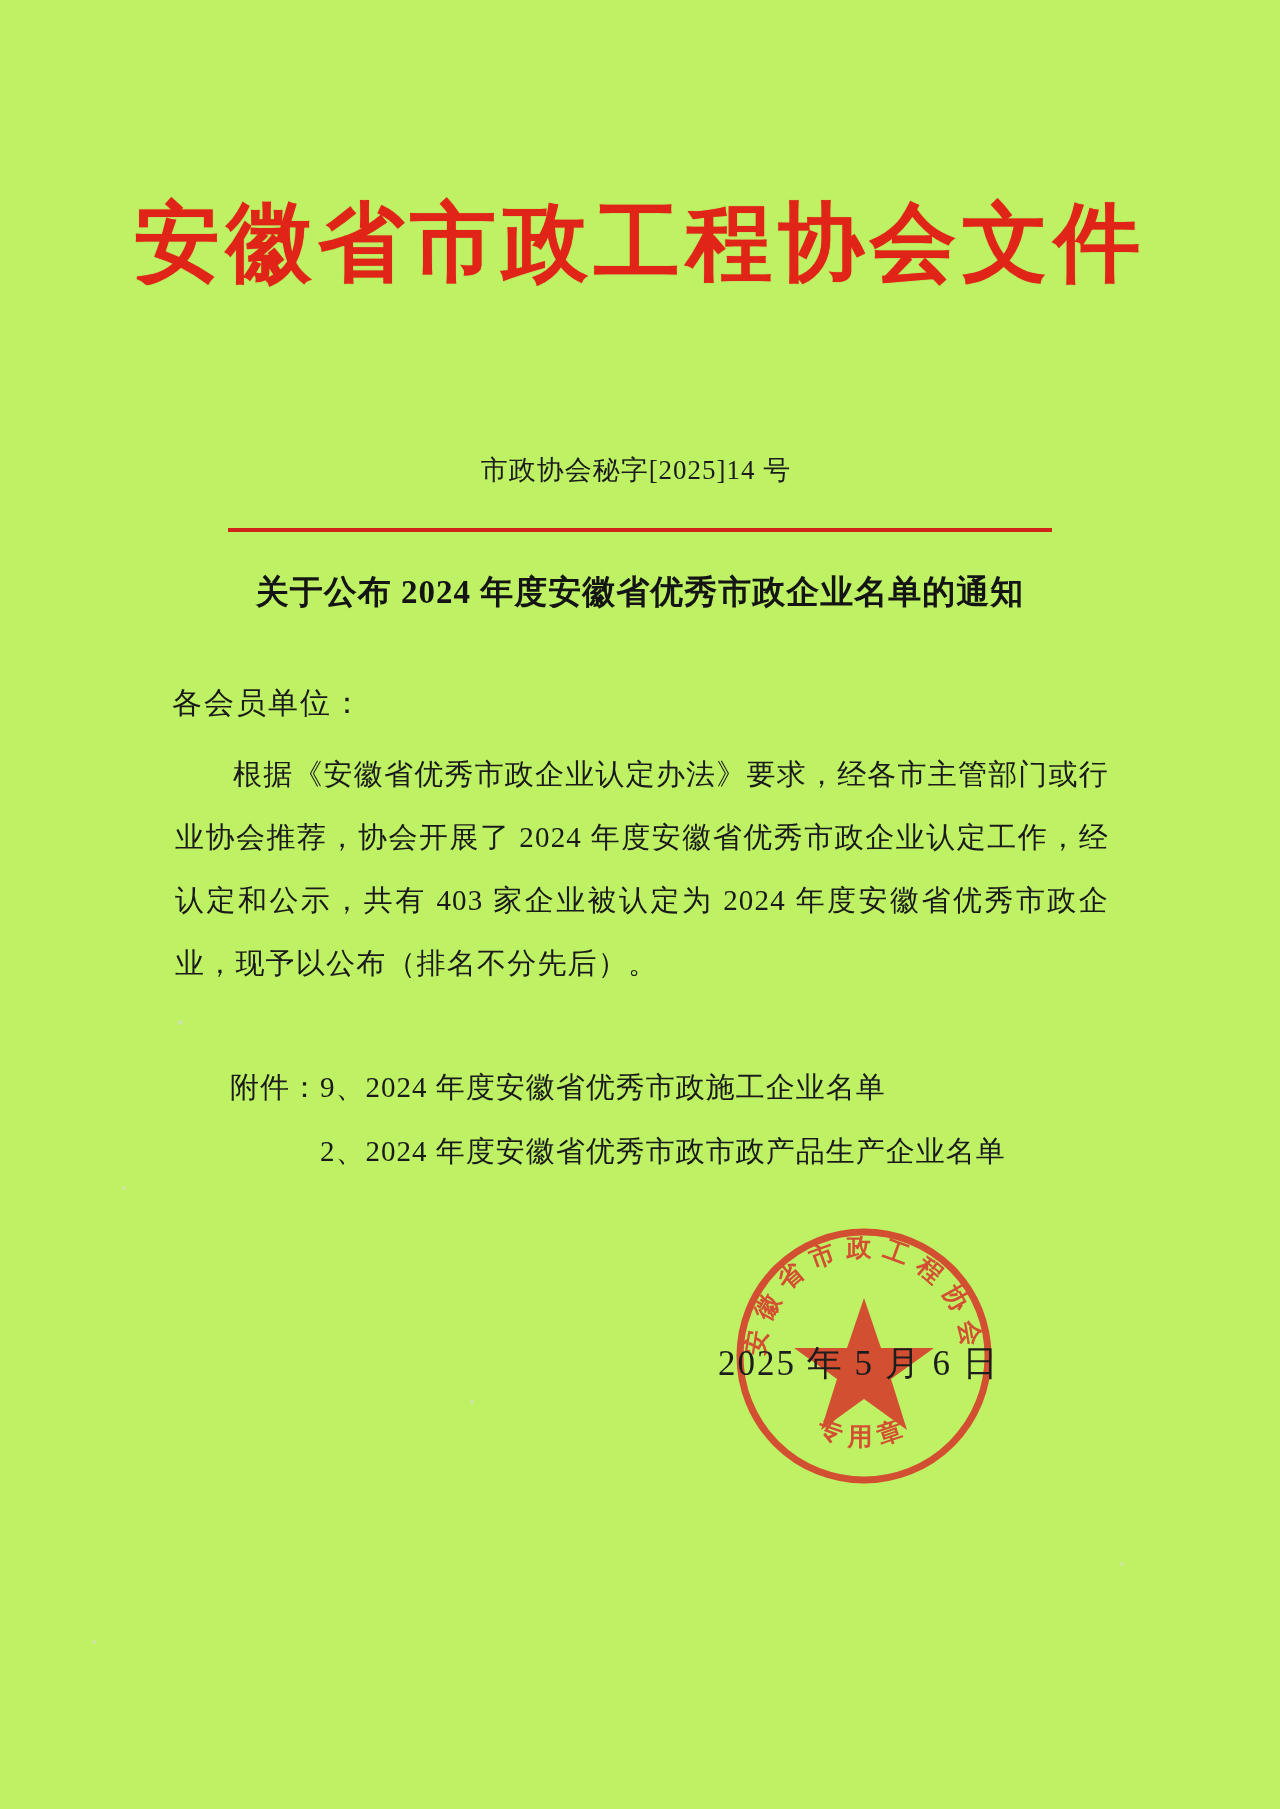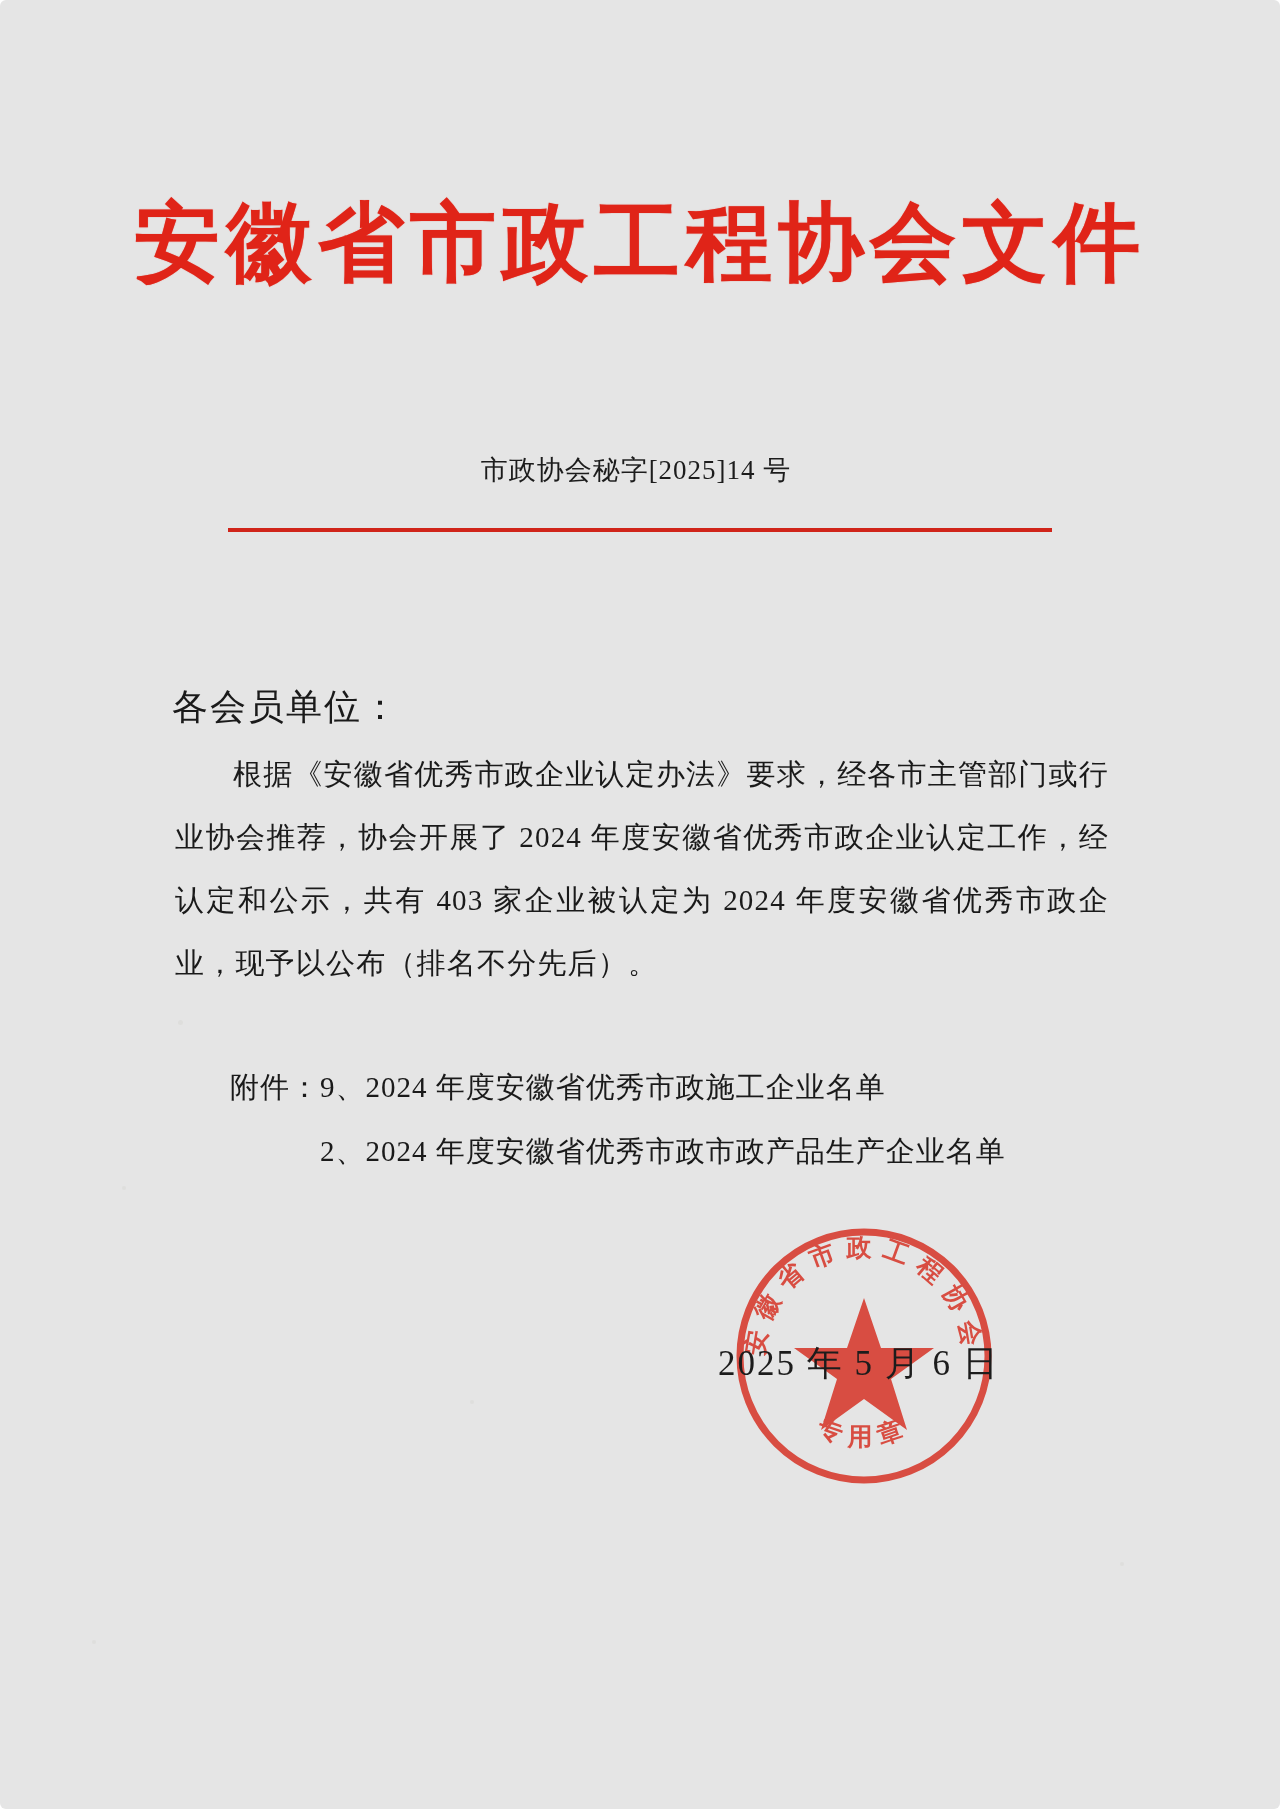--- a/index.html
+++ b/index.html
@@ -12,22 +12,21 @@
     height: 1809px;
     position: relative;
     font-family: "Liberation Serif", "DejaVu Serif", serif;
     color: #1a1a1a;
     overflow: hidden;
   }
 
   .page {
     position: absolute;
     inset: 0;
-    background: #e5e5e5;
-    border-radius: 6px;
+    background: #bef264;
   }
 
   
   .speck {
     position: absolute;
     background: #d9d9d6;
     border-radius: 50%;
     opacity: .55;
   }
 
@@ -75,21 +74,21 @@
     font-size: 33px;
     font-weight: 700;
     letter-spacing: 1px;
     color: #141414;
   }
 
   .salutation {
     position: absolute;
     top: 683px;
     left: 172px;
-    font-size: 36px;
+    font-size: 30px;
     letter-spacing: 2px;
   }
 
   .body-block {
     position: absolute;
     top: 740px;
     left: 172px;
     width: 940px;
     font-size: 29px;
     line-height: 63px;
@@ -155,20 +154,21 @@
   <div class="speck" style="top:1400px;left:470px;width:4px;height:4px;"></div>
   <div class="speck" style="top:1640px;left:92px;width:4px;height:4px;"></div>
   <div class="speck" style="top:1562px;left:1120px;width:4px;height:4px;"></div>
 
   <div class="doc-header">安徽省市政工程协会文件</div>
 
   <div class="doc-number">市政协会秘字[2025]14 号</div>
 
   <div class="red-rule"></div>
 
+  <div class="doc-title">关于公布 2024 年度安徽省优秀市政企业名单的通知</div>
 
   <div class="salutation">各会员单位：</div>
 
   <div class="body-block">
     <p>根据《安徽省优秀市政企业认定办法》要求，经各市主管部门或行业协会推荐，协会开展了 2024 年度安徽省优秀市政企业认定工作，经认定和公示，共有 403 家企业被认定为 2024 年度安徽省优秀市政企业，现予以公布（排名不分先后）。</p>
   </div>
 
   <div class="attachments">
     <div class="a-line">附件：9、2024 年度安徽省优秀市政施工企业名单</div>
     <div class="a-line second">2、2024 年度安徽省优秀市政市政产品生产企业名单</div>

